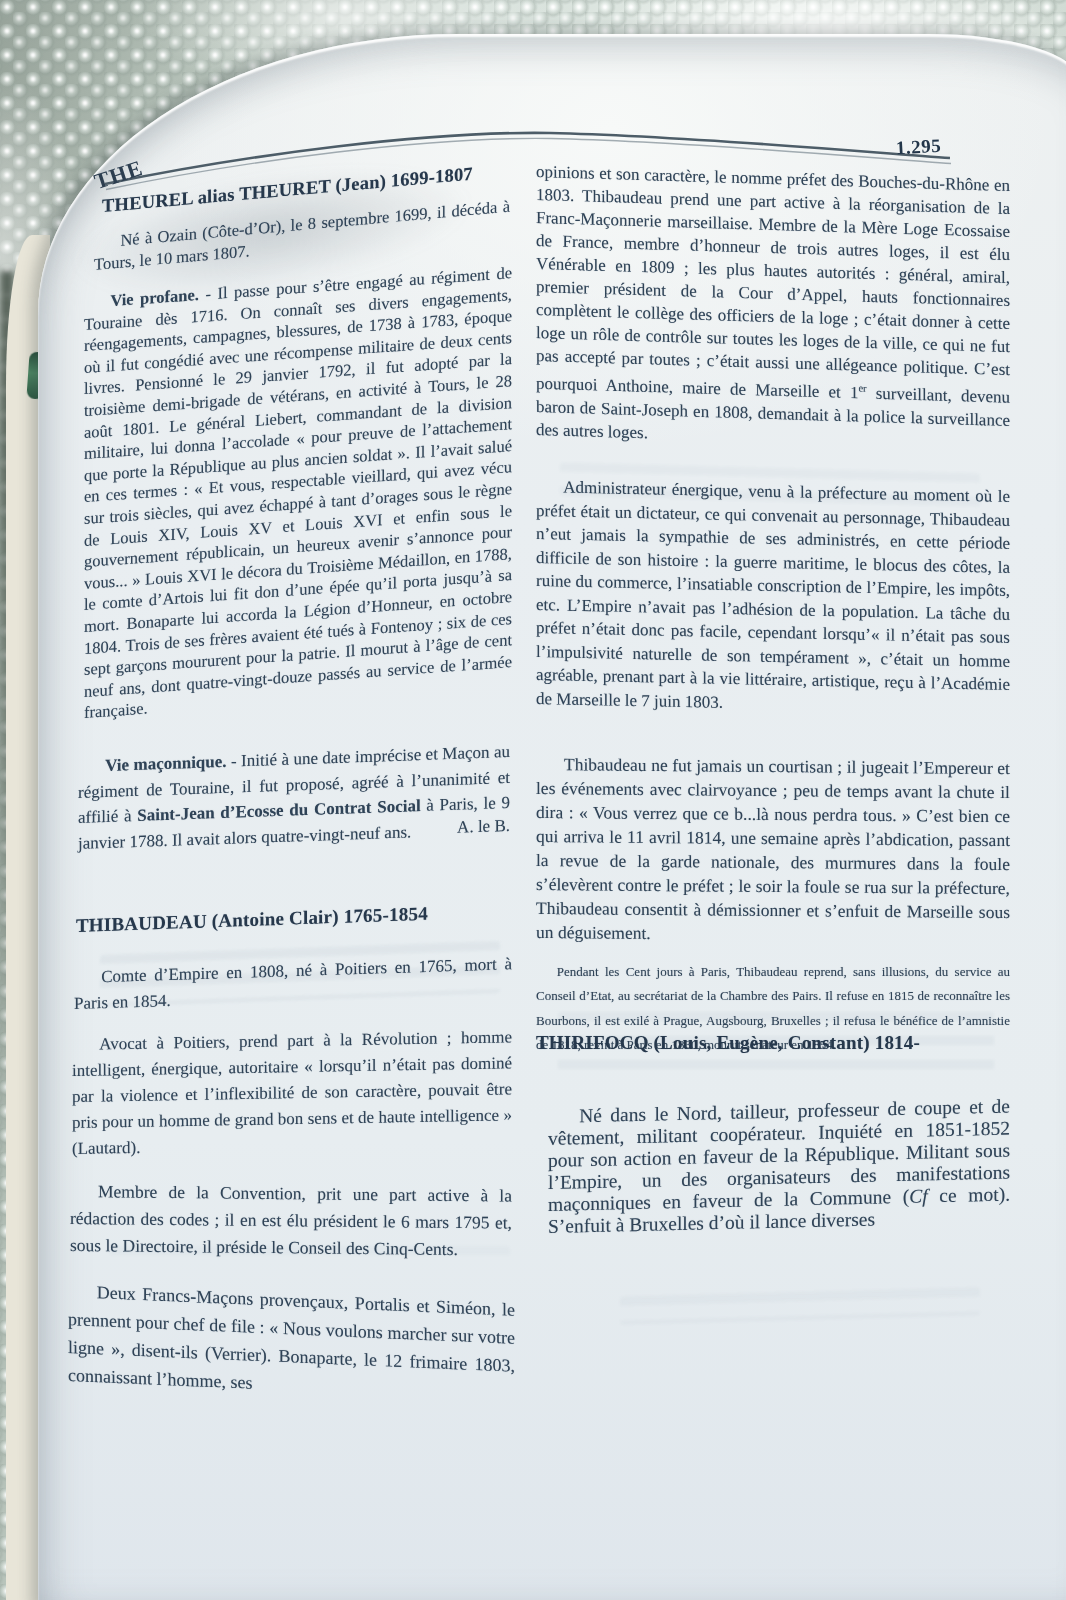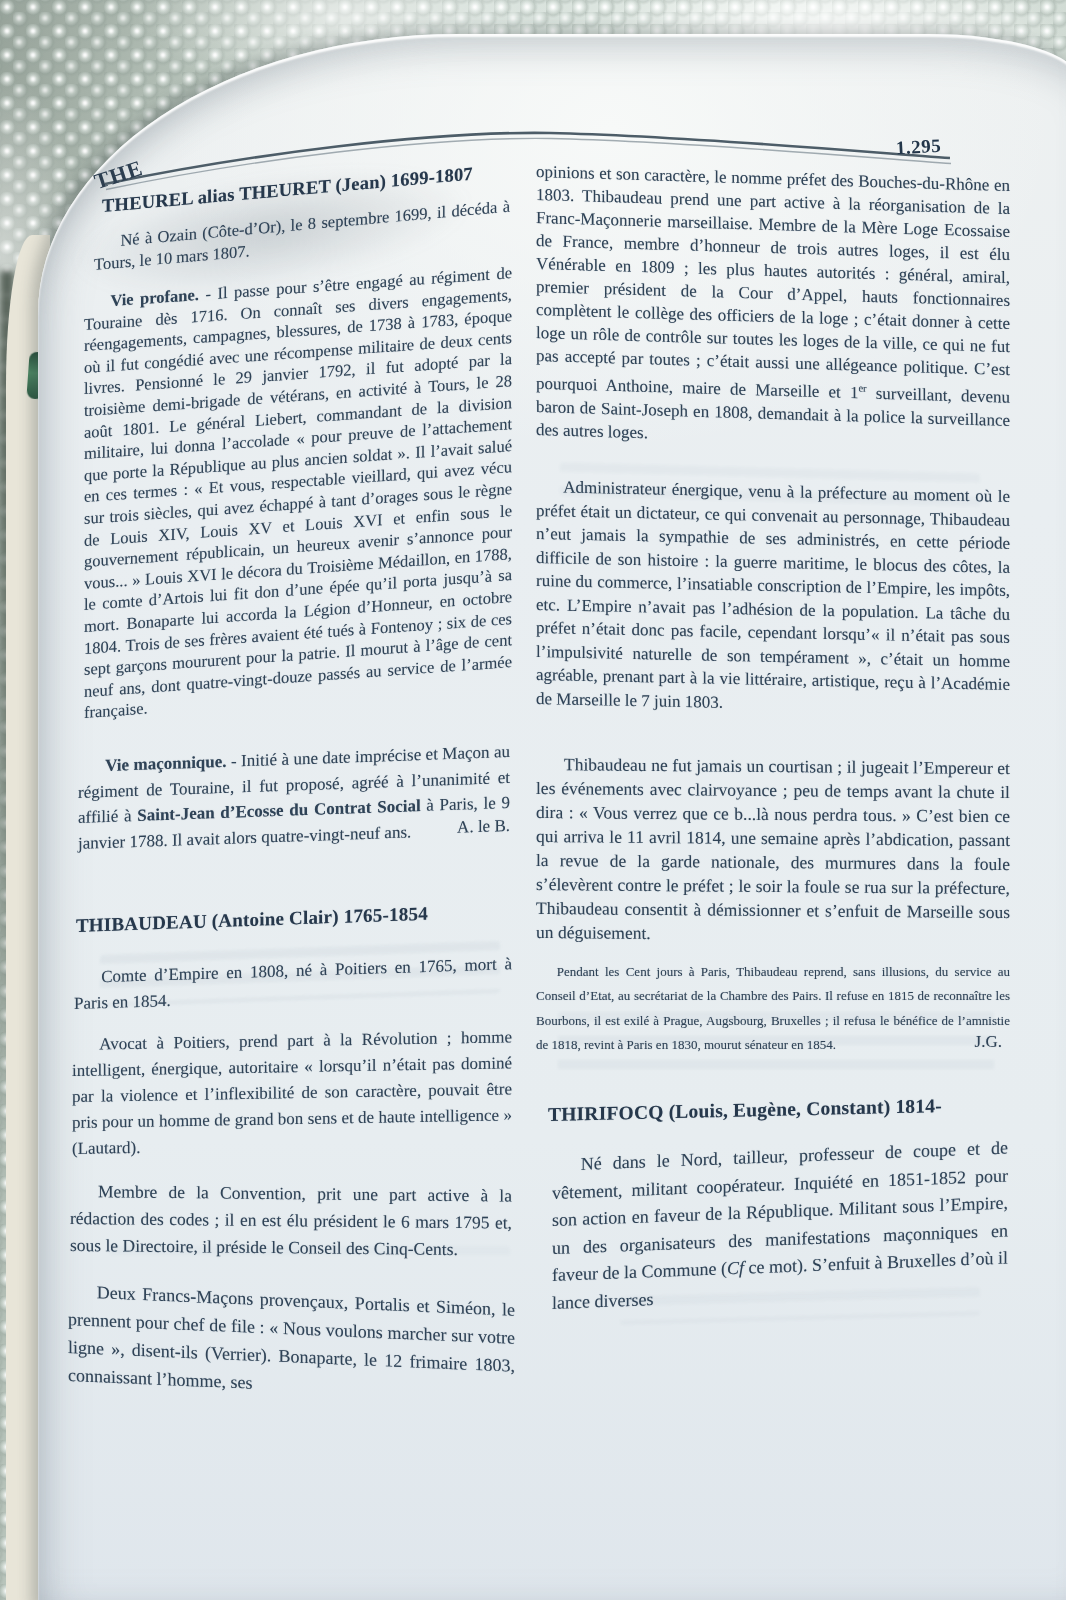--- a/index.html
+++ b/index.html
@@ -120,16 +120,15 @@
     <p class="para block"><span>Comte d’Empire en 1808, né à Poitiers en 1765, mort à Paris en 1854.</span></p>
     <p class="para block"><span>Avocat à Poitiers, prend part à la Révolution ; homme intelligent, énergique, autoritaire « lorsqu’il n’était pas dominé par la violence et l’inflexibilité de son caractère, pouvait être pris pour un homme de grand bon sens et de haute intelligence » (Lautard).</span></p>
     <p class="para block"><span>Membre de la Convention, prit une part active à la rédaction des codes ; il en est élu président le 6 mars 1795 et, sous le Directoire, il préside le Conseil des Cinq-Cents.</span></p>
     <p class="para block"><span>Deux Francs-Maçons provençaux, Portalis et Siméon, le prennent pour chef de file : « Nous voulons marcher sur votre ligne », disent-ils (Verrier). Bonaparte, le 12 frimaire 1803, connaissant l’homme, ses</span></p>
   </div>
 <div id="col-right" class="col">
     <p class="para block noindent"><span>opinions et son caractère, le nomme préfet des Bouches-du-Rhône en 1803. Thibaudeau prend une part active à la réorganisation de la Franc-Maçonnerie marseillaise. Membre de la Mère Loge Ecossaise de France, membre d’honneur de trois autres loges, il est élu Vénérable en 1809 ; les plus hautes autorités : général, amiral, premier président de la Cour d’Appel, hauts fonctionnaires complètent le collège des officiers de la loge ; c’était donner à cette loge un rôle de contrôle sur toutes les loges de la ville, ce qui ne fut pas accepté par toutes ; c’était aussi une allégeance politique. C’est pourquoi Anthoine, maire de Marseille et 1</span><sup>er</sup><span> surveillant, devenu baron de Saint-Joseph en 1808, demandait à la police la surveillance des autres loges.</span></p>
     <p class="para block"><span>Administrateur énergique, venu à la préfecture au moment où le préfet était un dictateur, ce qui convenait au personnage, Thibaudeau n’eut jamais la sympathie de ses administrés, en cette période difficile de son histoire : la guerre maritime, le blocus des côtes, la ruine du commerce, l’insatiable conscription de l’Empire, les impôts, etc. L’Empire n’avait pas l’adhésion de la population. La tâche du préfet n’était donc pas facile, cependant lorsqu’« il n’était pas sous l’impulsivité naturelle de son tempérament », c’était un homme agréable, prenant part à la vie littéraire, artistique, reçu à l’Académie de Marseille le 7 juin 1803.</span></p>
     <p class="para block"><span>Thibaudeau ne fut jamais un courtisan ; il jugeait l’Empereur et les événements avec clairvoyance ; peu de temps avant la chute il dira : « Vous verrez que ce b...là nous perdra tous. » C’est bien ce qui arriva le 11 avril 1814, une semaine après l’abdication, passant la revue de la garde nationale, des murmures dans la foule s’élevèrent contre le préfet ; le soir la foule se rua sur la préfecture, Thibaudeau consentit à démissionner et s’enfuit de Marseille sous un déguisement.</span></p>
     <p class="para block"><span>Pendant les Cent jours à Paris, Thibaudeau reprend, sans illusions, du service au Conseil d’Etat, au secrétariat de la Chambre des Pairs. Il refuse en 1815 de reconnaître les Bourbons, il est exilé à Prague, Augsbourg, Bruxelles ; il refusa le bénéfice de l’amnistie de 1818, revint à Paris en 1830, mourut sénateur en 1854.</span></p>
-    <div class="signature block">J.G.</div>
     <h2 class="entry-heading block">THIRIFOCQ (Louis, Eugène, Constant) 1814-</h2>
     <p class="para block"><span>Né dans le Nord, tailleur, professeur de coupe et de vêtement, militant coopérateur. Inquiété en 1851-1852 pour son action en faveur de la République. Militant sous l’Empire, un des organisateurs des manifestations maçonniques en faveur de la Commune (</span><i>Cf</i><span> ce mot). S’enfuit à Bruxelles d’où il lance diverses</span></p>
   </div>
 
 </body></html>

